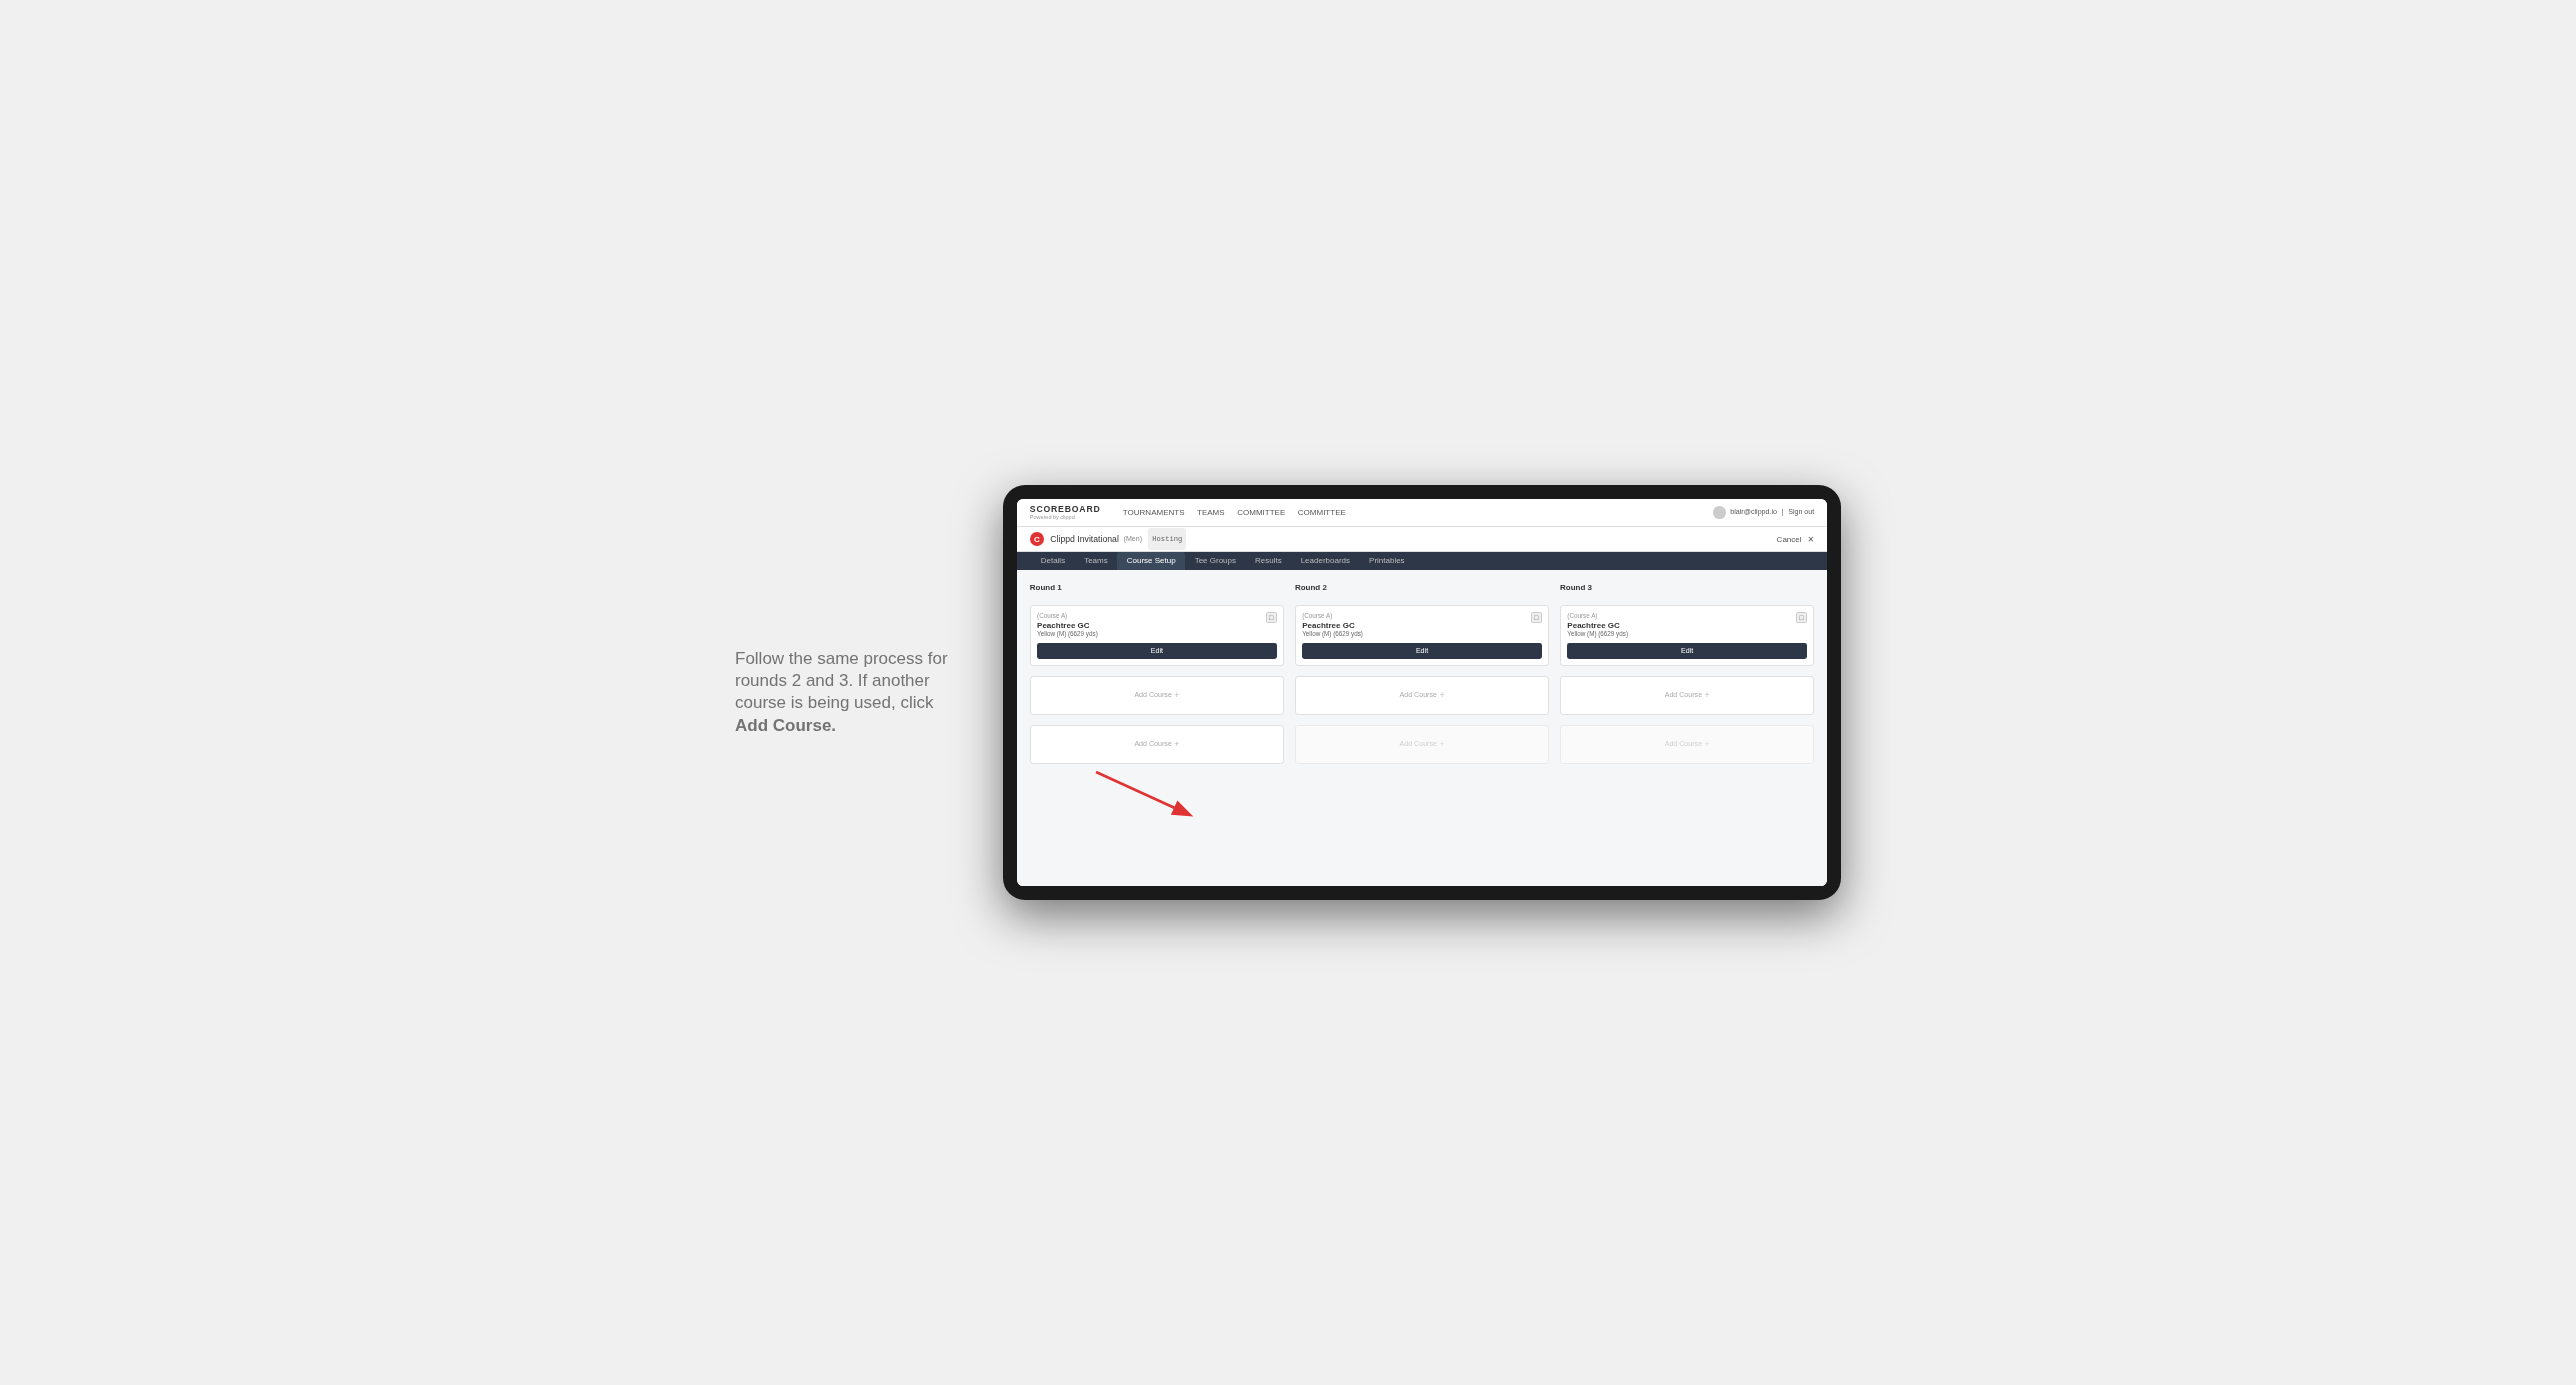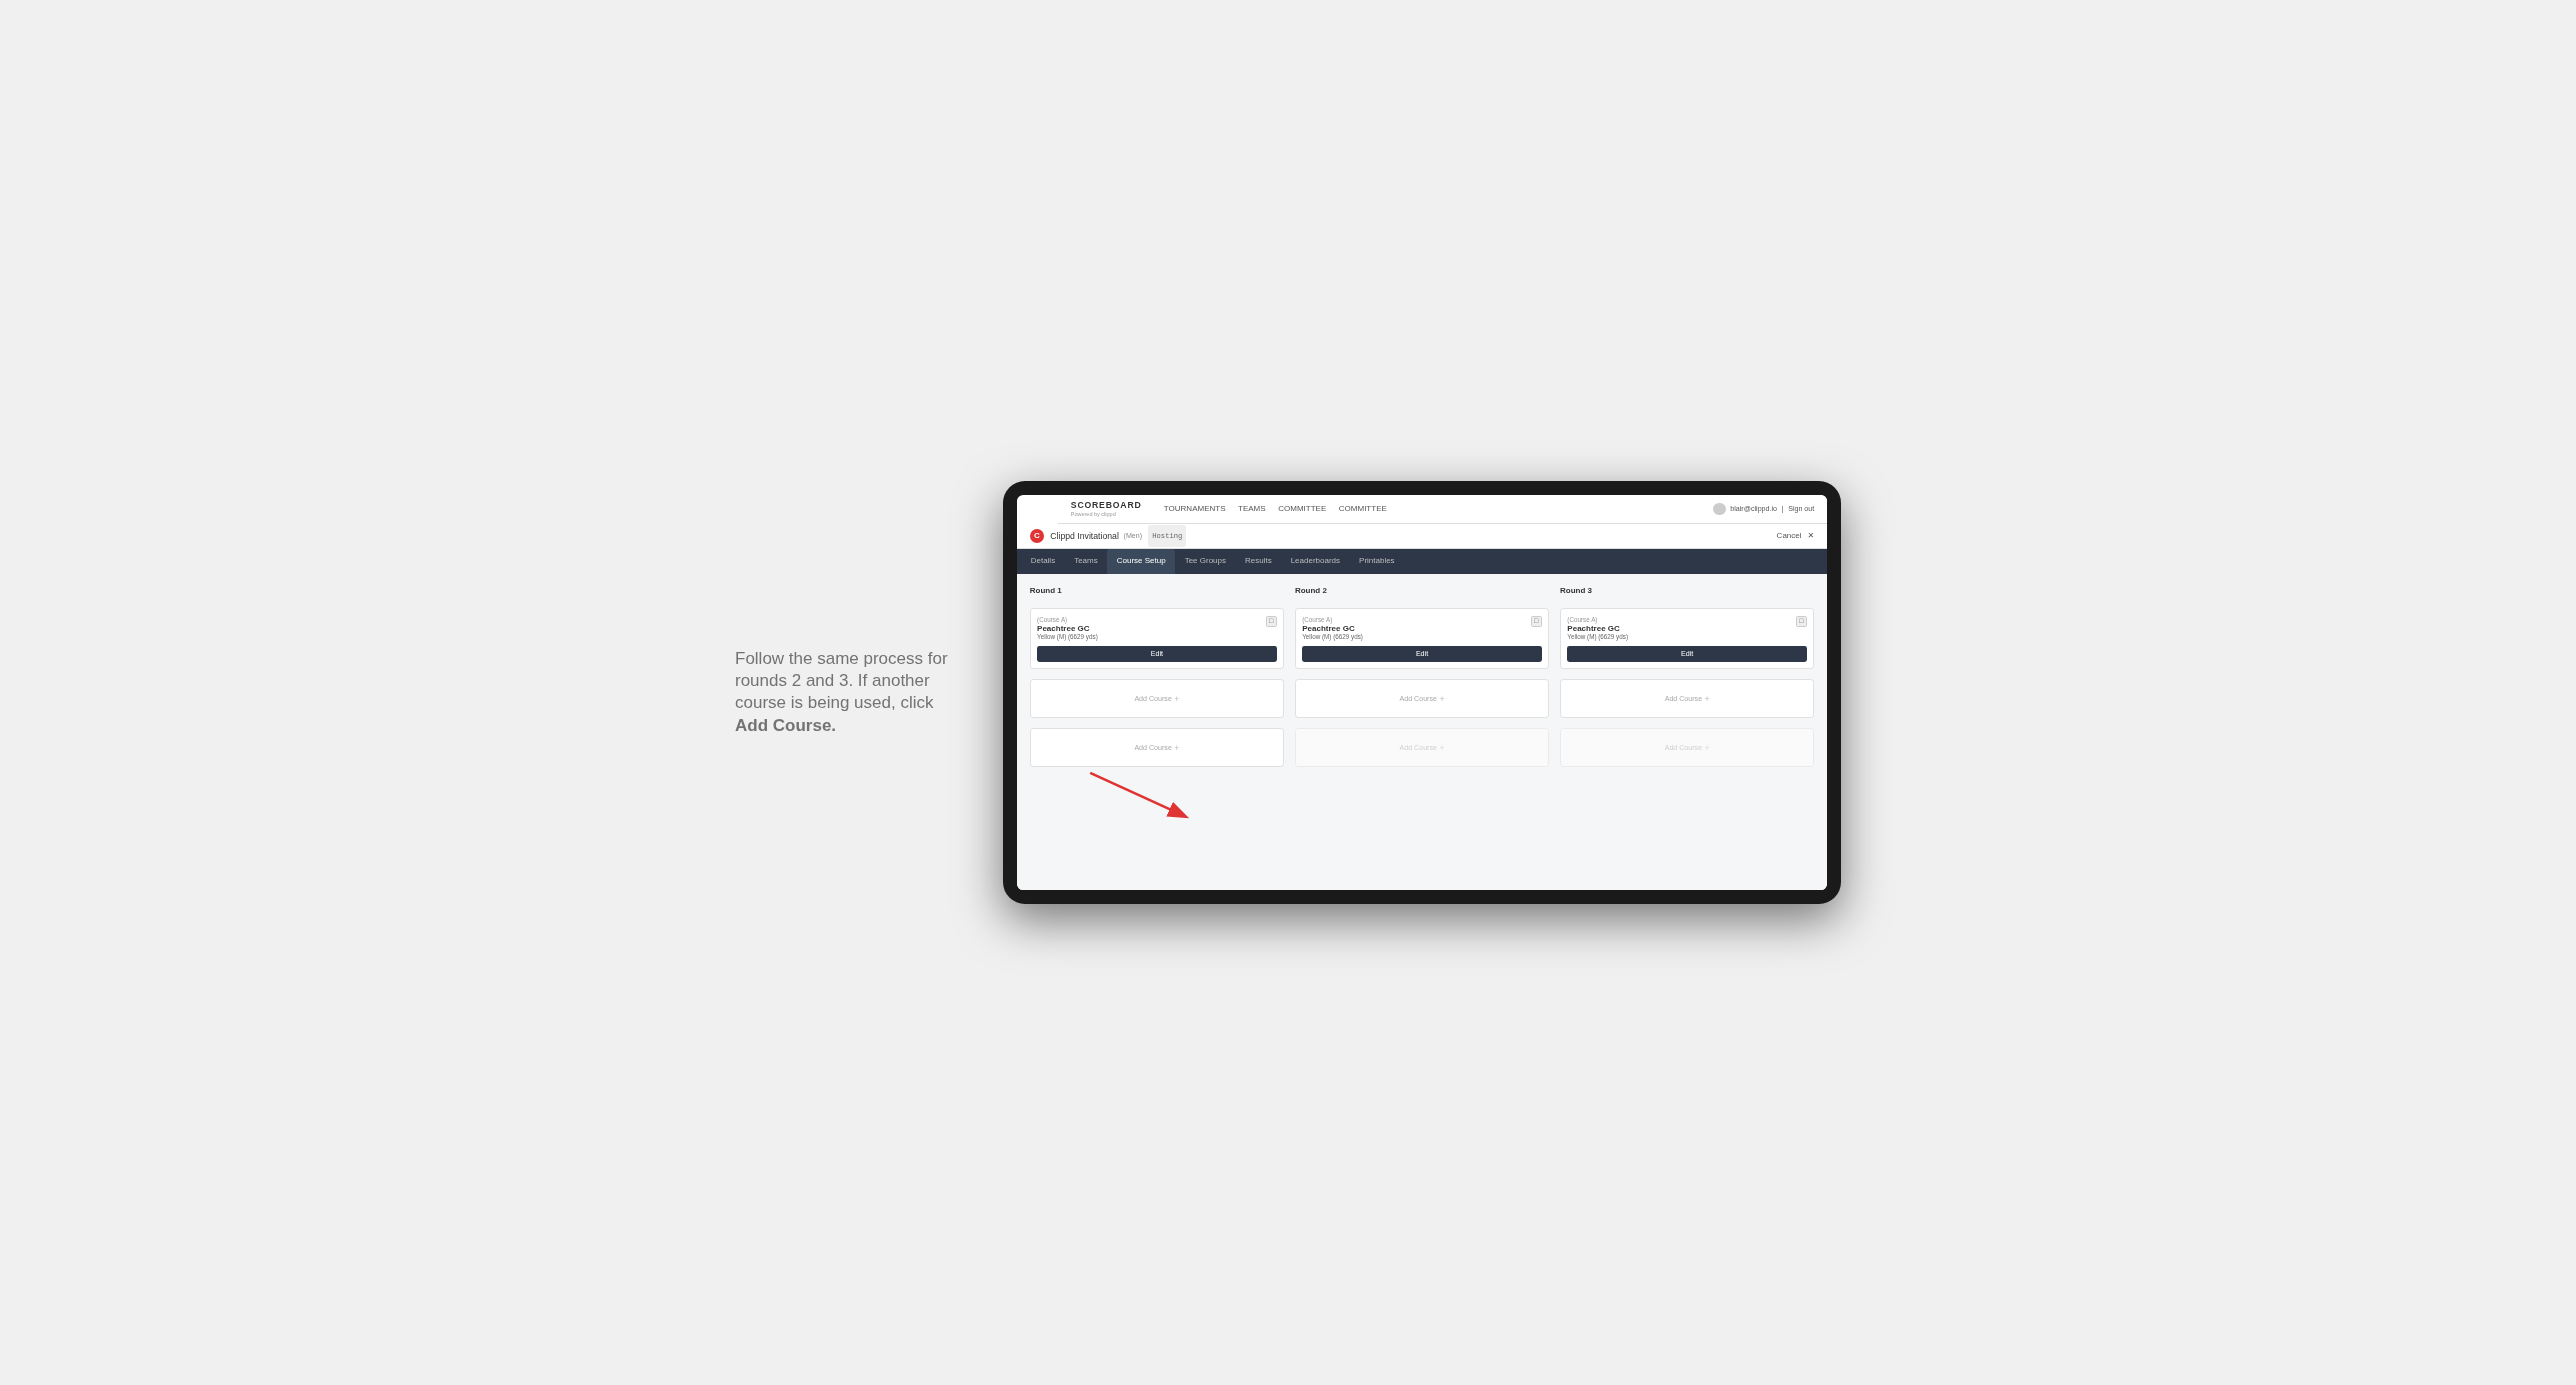--- a/index.html
+++ b/index.html
@@ -51,21 +51,20 @@
 
     
     .top-nav {
       background: #fff;
       border-bottom: 0.8px solid #ddd;
       display: flex;
       align-items: center;
       padding: 0 12.6px;
       height: 28.4px;
       gap: 16px;
-      margin-left: 41px;
     }
 
     .scoreboard-logo {
       display: flex;
       flex-direction: column;
       line-height: 1.1;
     }
 
     .scoreboard-logo .logo-main {
       font-size: 8.7px;
@@ -161,22 +160,22 @@
       cursor: pointer;
       display: flex;
       align-items: center;
       gap: 6px;
     }
 
     
     .tab-bar {
       background: #2d3748;
       display: flex;
-      padding: 0 4px;
-      height: 25px;
+      padding: 0 14px;
+      height: 18px;
       align-items: center;
     }
 
     .tab-item {
       font-size: 8px;
       color: #bbb;
       padding: 0 9.5px;
       height: 100%;
       display: flex;
       align-items: center;

